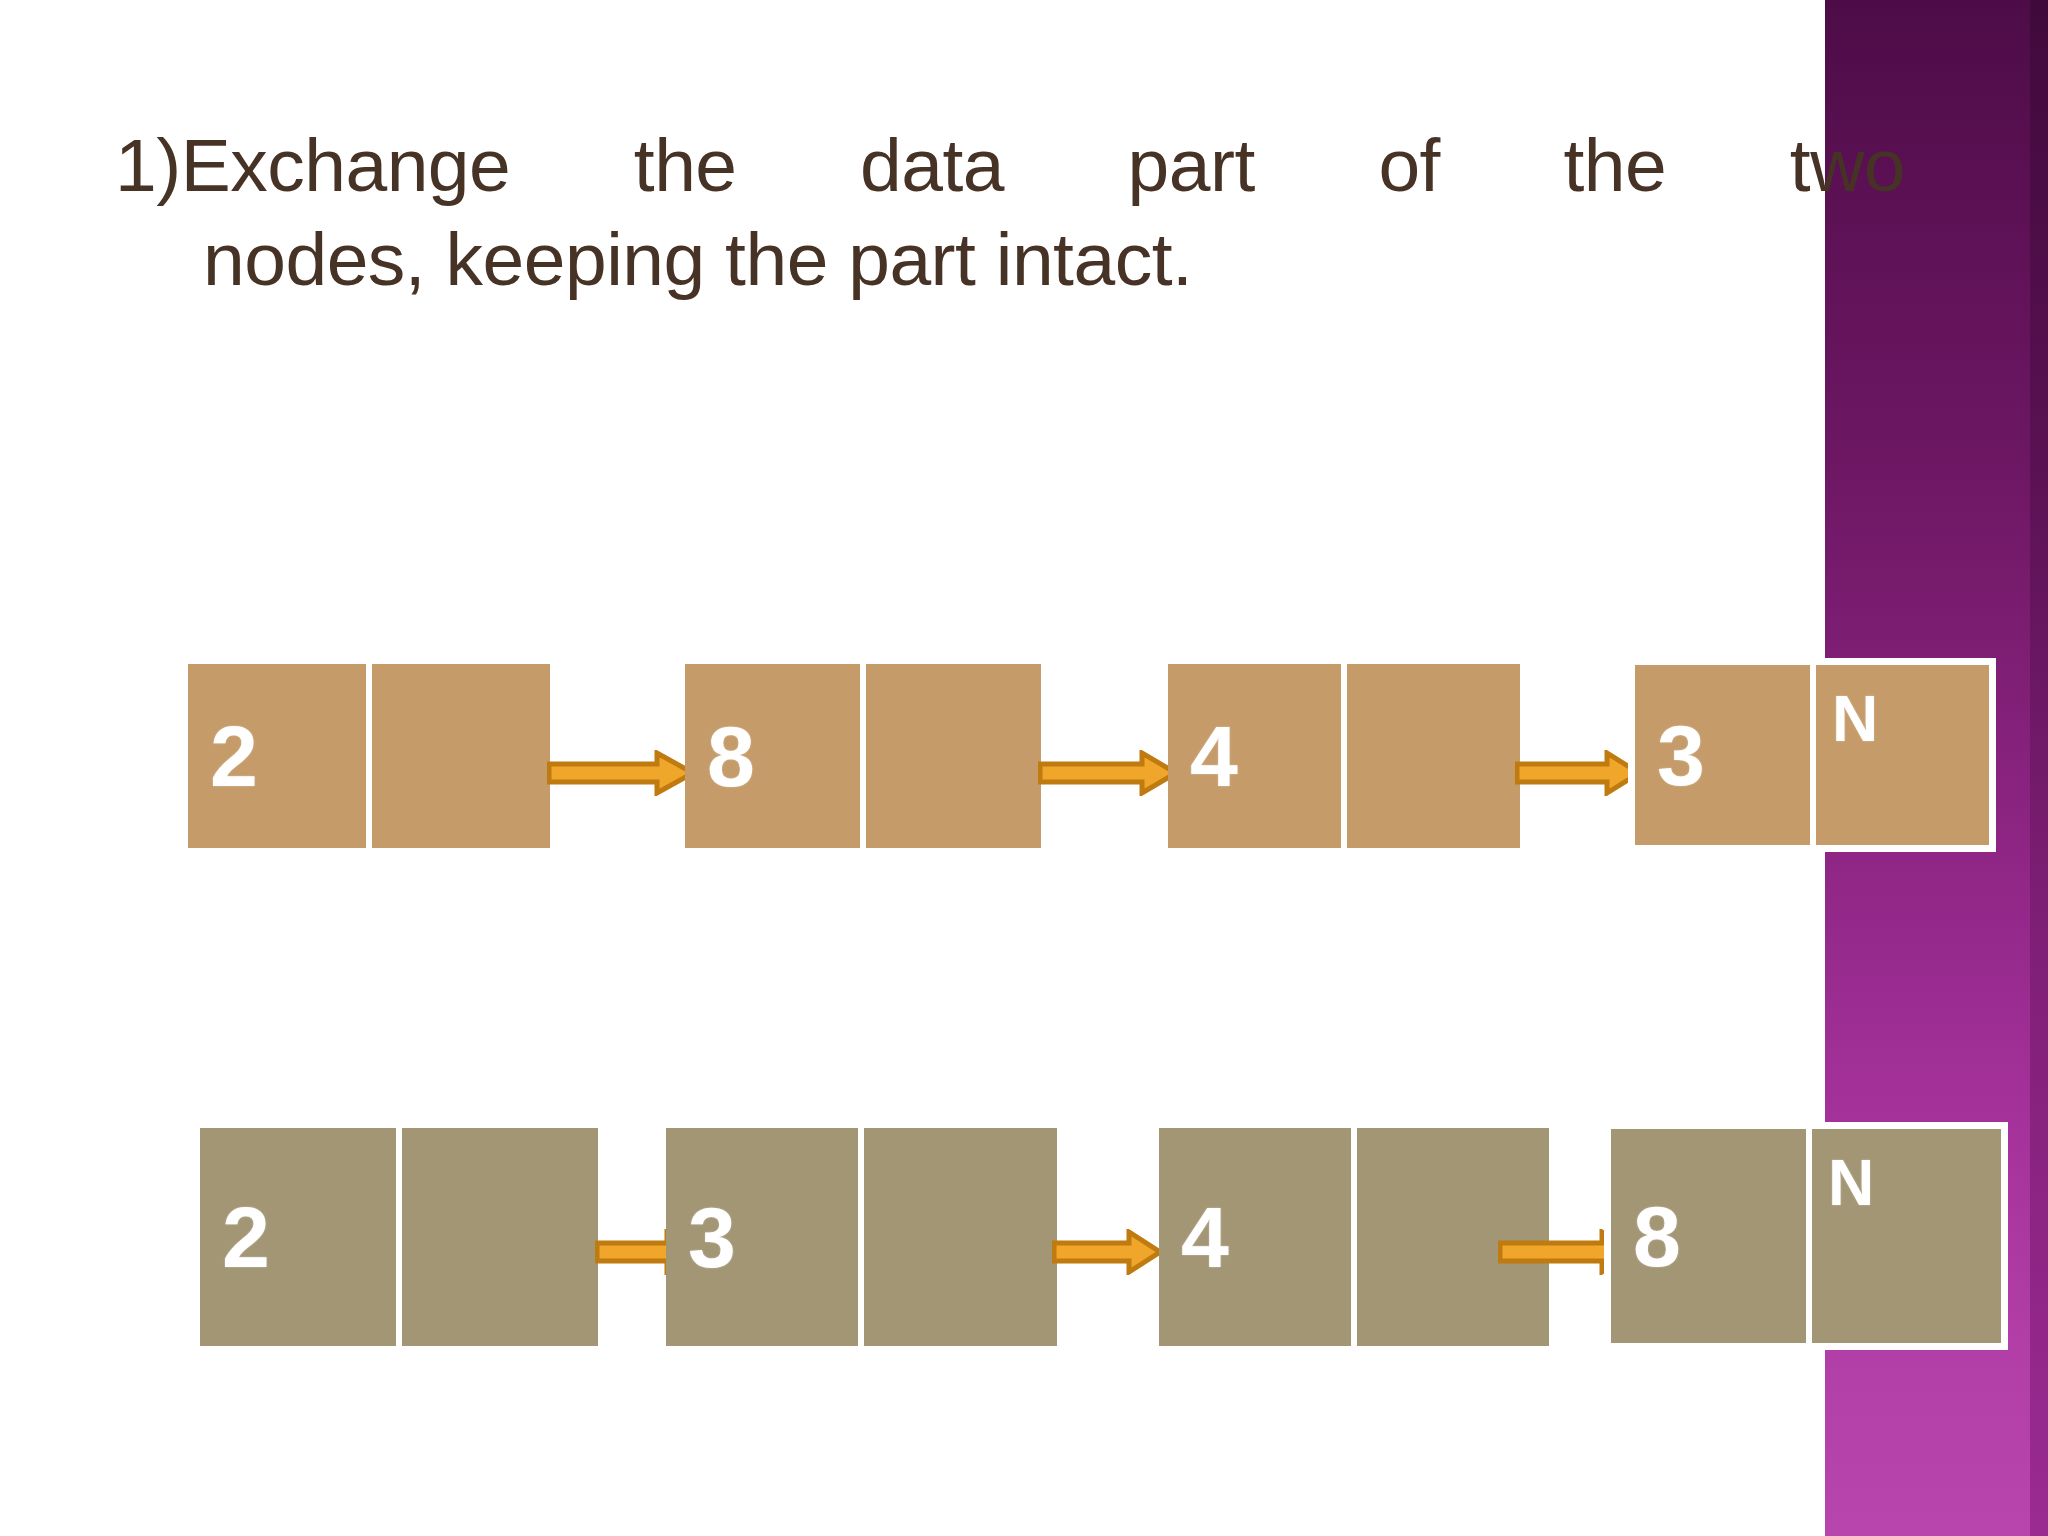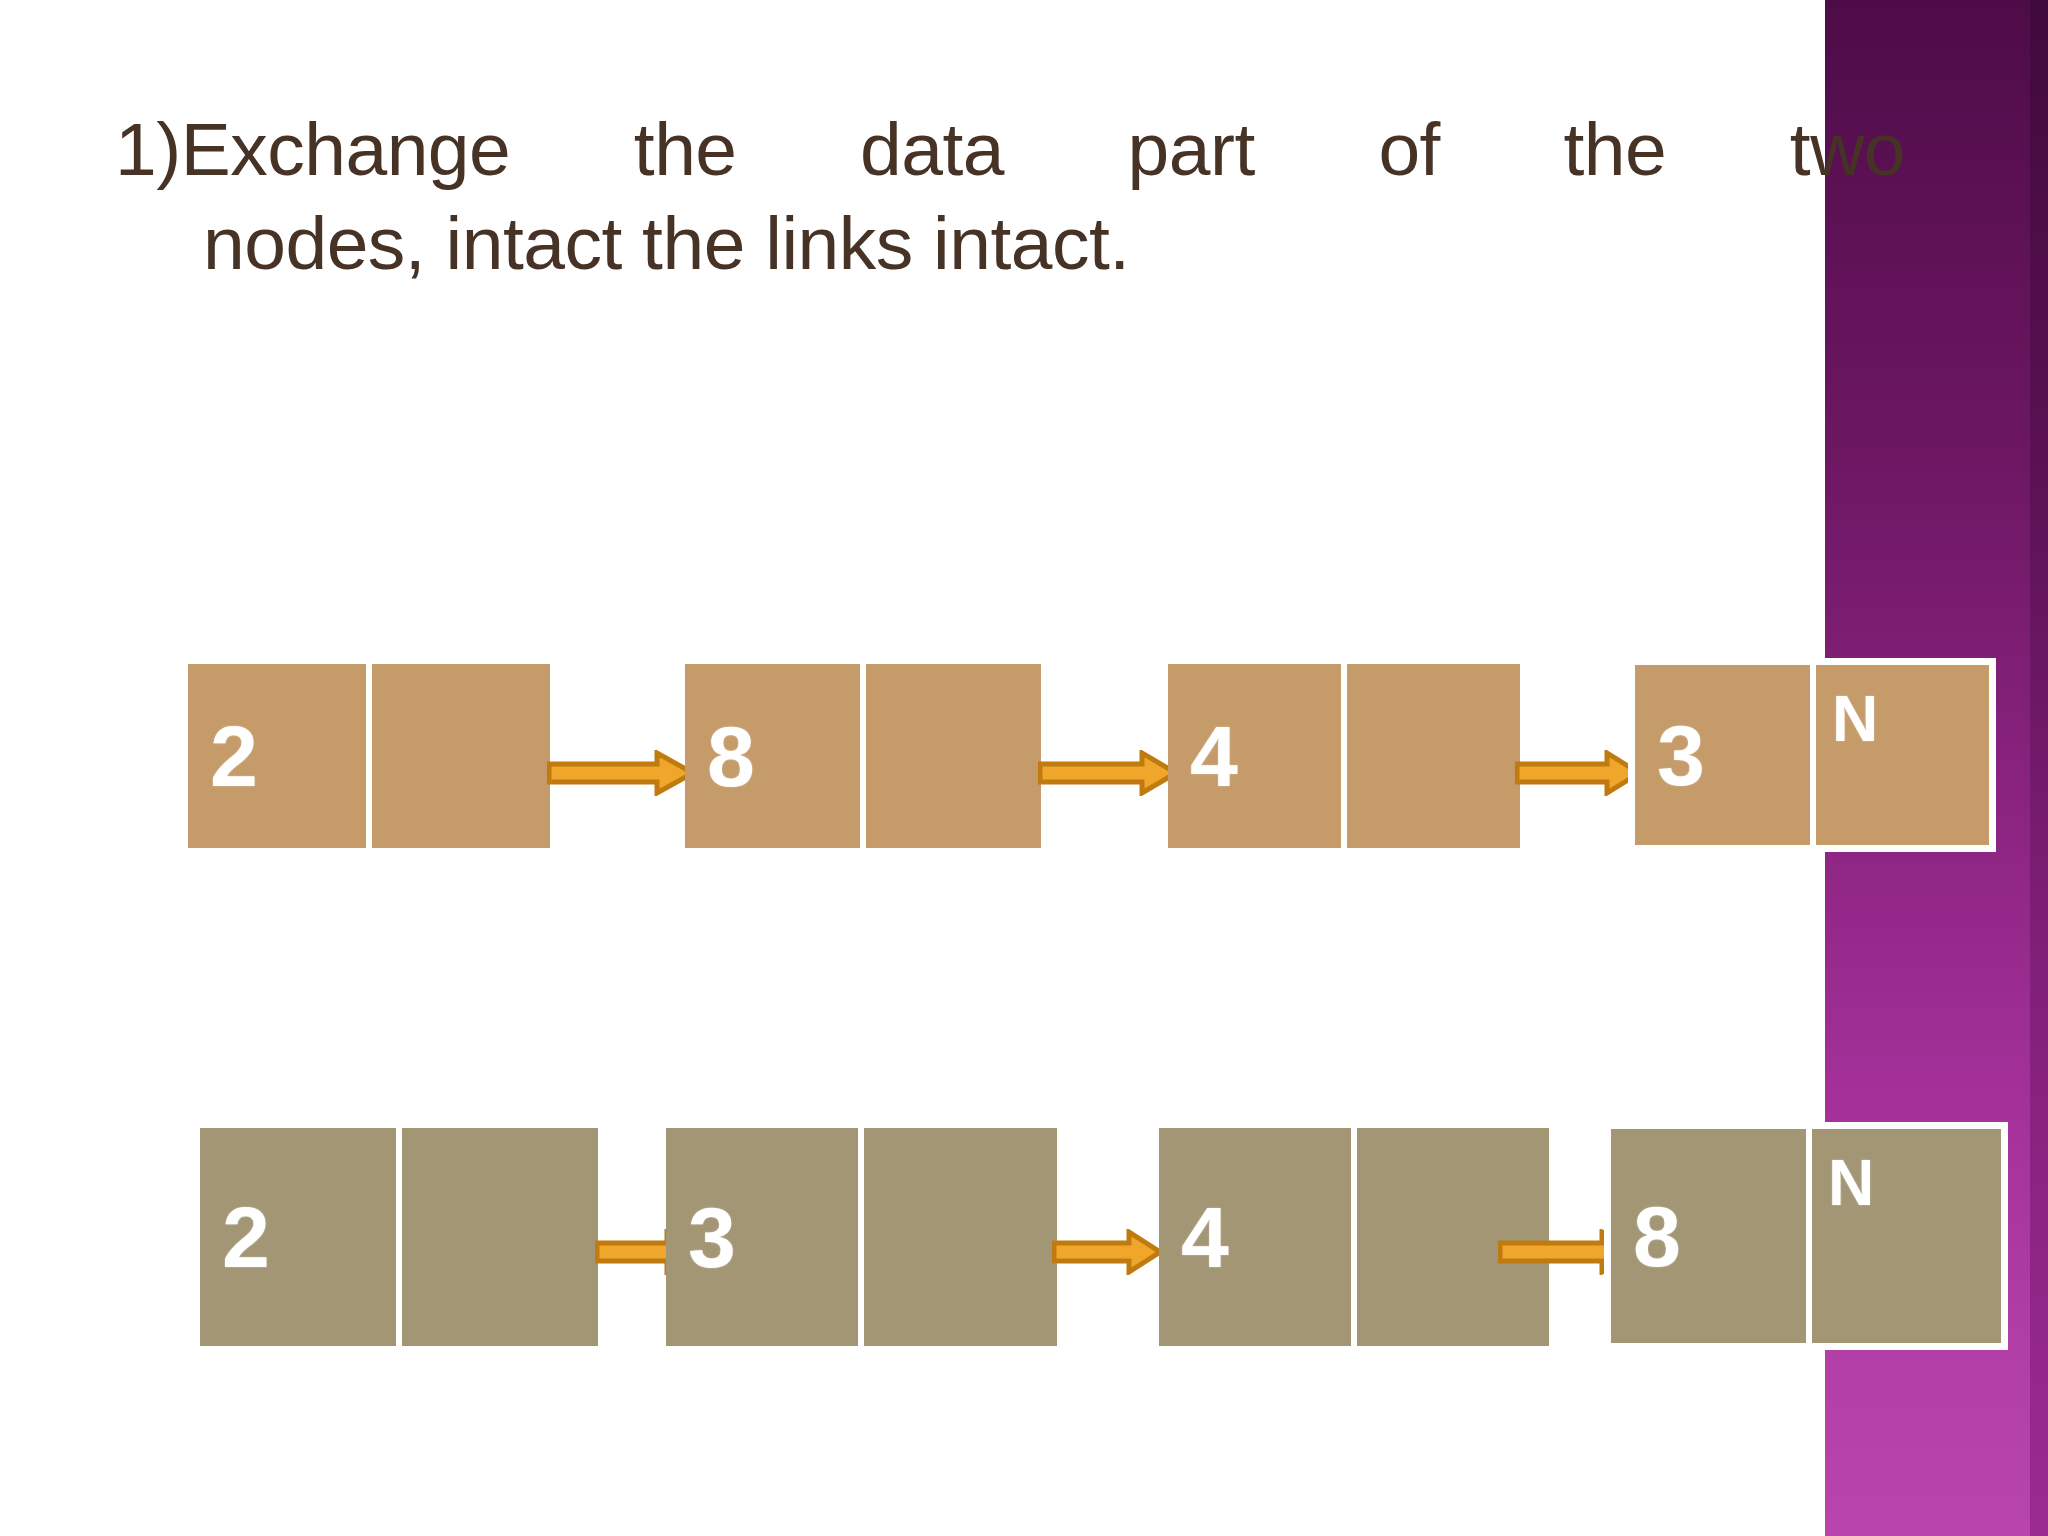--- a/index.html
+++ b/index.html
@@ -49,21 +49,21 @@
                  #561050 30%,
                  #7a1d72 60%,
                  #95268c 100%);
     opacity: 0.85;
   }
 
   
   .title-block {
     position: absolute;
     left: 115px;
-    top: 104px;
+    top: 120px;
     width: 1790px;
     color: #473226;
     font-size: 75px;
     line-height: 1.22;
     font-weight: 400;
     letter-spacing: -0.5px;
   }
   .title-line-1 {
     display: block;
     text-align: justify;
@@ -141,21 +141,21 @@
 </head>
 <body>
 
 <div id="slide">
 
   <div class="side-band"></div>
   <div class="side-band-edge"></div>
 
   <div class="title-block">
     <span class="title-line-1">1)Exchange the data part of the two</span>
-    <span class="title-line-2">nodes, intact the links intact.</span>
+    <span class="title-line-2">nodes, keeping the part intact.</span>
   </div>
 
   <div class="list-row" id="row-1">
 
     <div class="node" style="left:188px; top:4px; width:362px; height:184px; background:#C59B6A;">
       <div class="cell cell-data" style="width:178px;">
         <span class="val">2</span>
       </div>
       <div class="divider" style="left:178px;"></div>
       <div class="cell cell-link" style="width:184px;">

